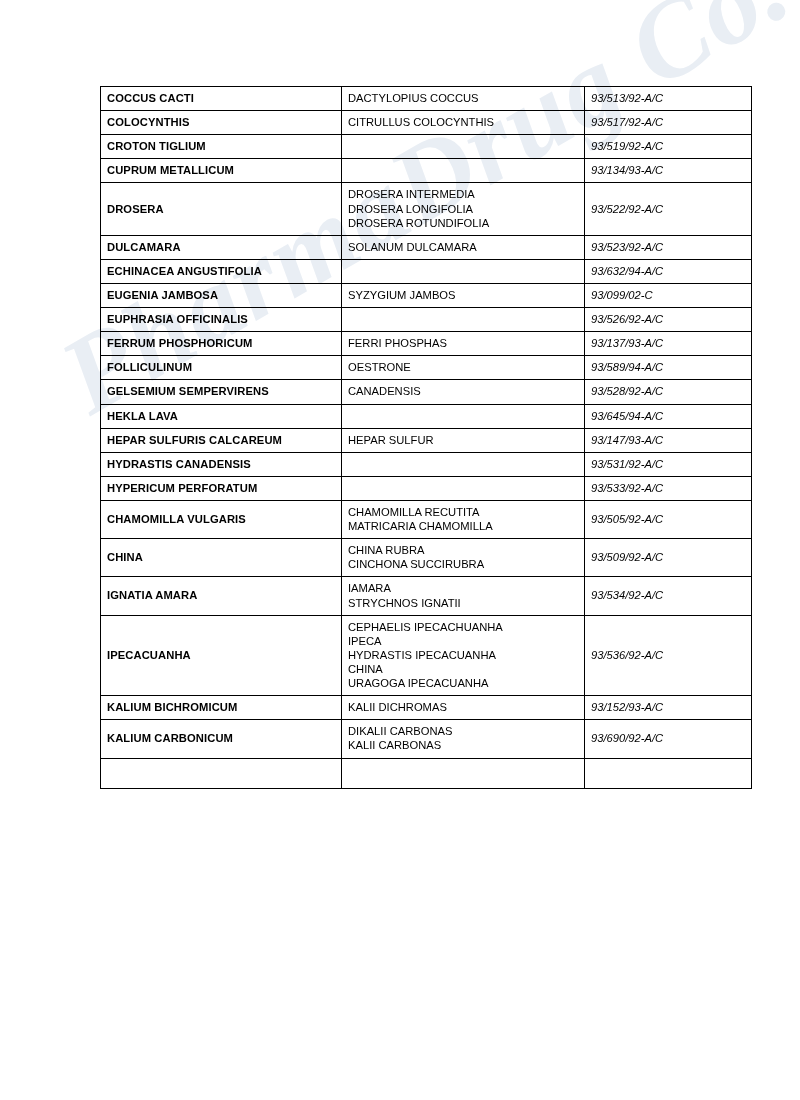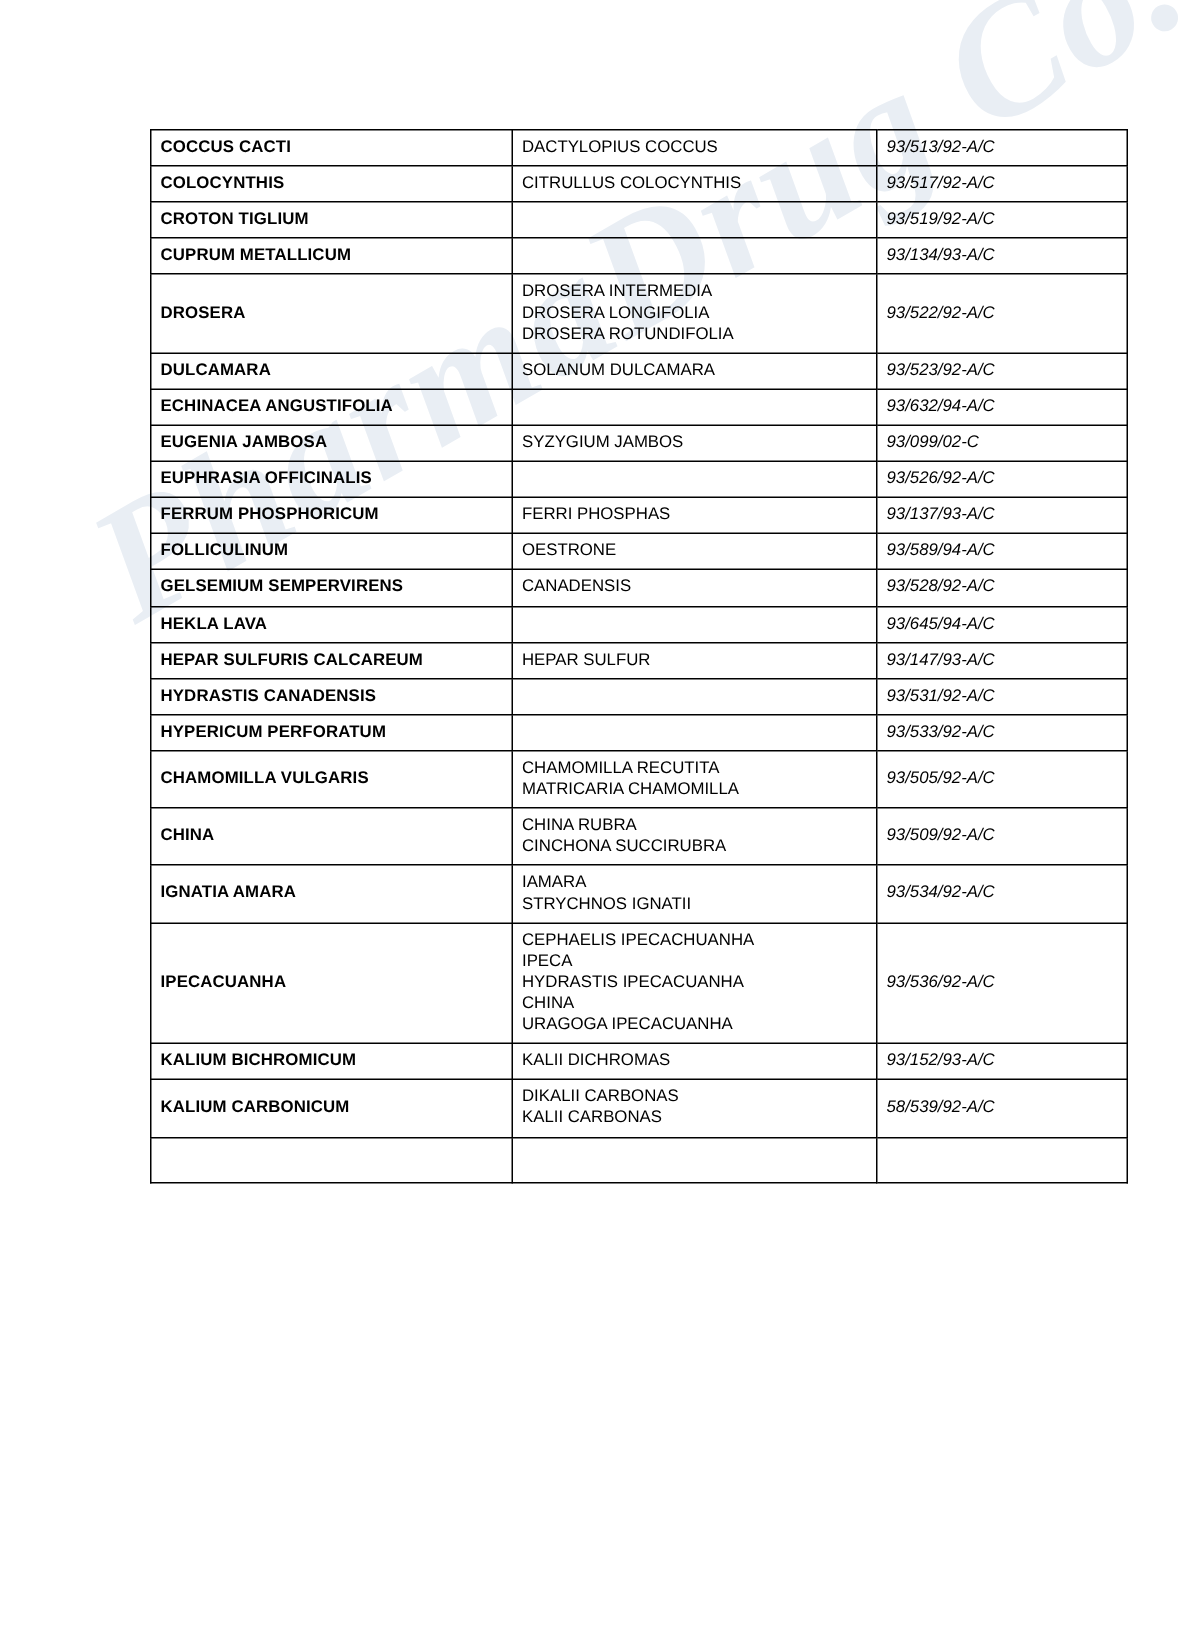--- a/index.html
+++ b/index.html
@@ -245,21 +245,21 @@
               <span class="syn-line">KALII DICHROMAS</span>
             </td>
             <td class="col-code">93/152/93-A/C</td>
           </tr>
           <tr>
             <td class="col-name">KALIUM CARBONICUM</td>
             <td class="col-syn">
               <span class="syn-line">DIKALII CARBONAS</span>
               <span class="syn-line">KALII CARBONAS</span>
             </td>
-            <td class="col-code">58/539/92-A/C</td>
+            <td class="col-code">93/690/92-A/C</td>
           </tr>
           <tr class="spacer-row">
             <td class="col-name"></td>
             <td class="col-syn"></td>
             <td class="col-code"></td>
           </tr>
         </tbody>
     </table>
   </div>
 

